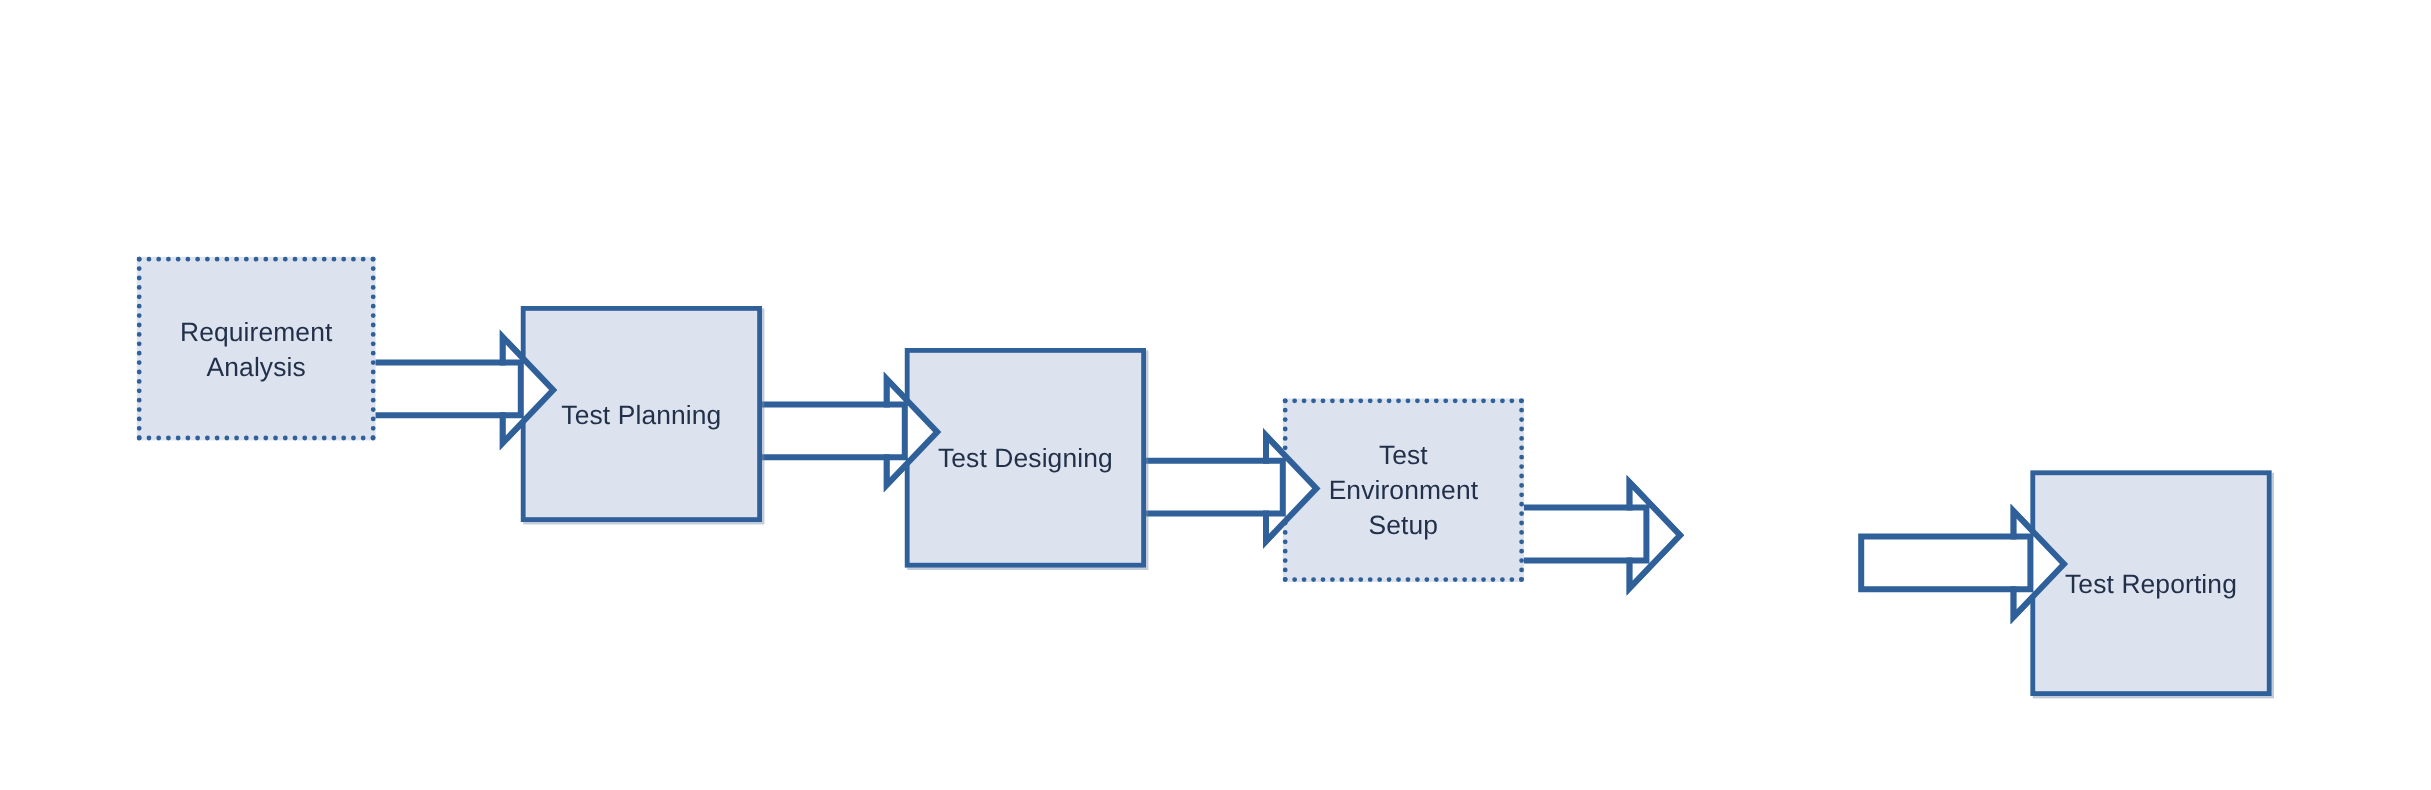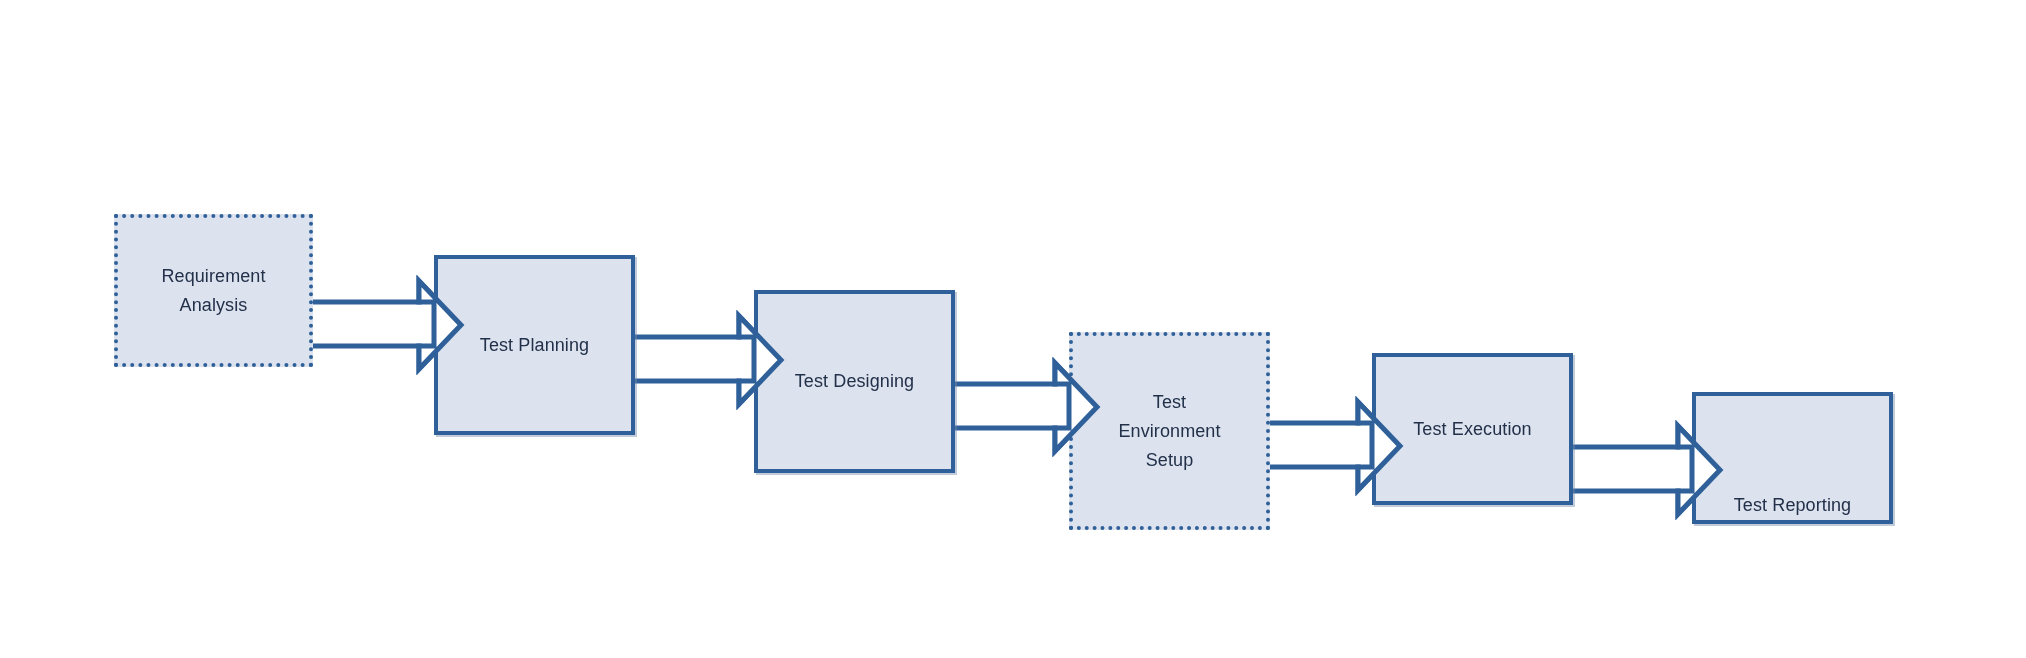--- a/index.html
+++ b/index.html
@@ -7,21 +7,21 @@
        font-family:"Liberation Sans","DejaVu Sans",sans-serif;}
   #stage{position:relative;width:2026px;height:658px;background:#ffffff;}
 
   svg.layer{position:absolute;left:0;top:0;width:2026px;height:658px;}
 
   .node{position:absolute;box-sizing:border-box;
         background:#dce3ee;
         display:flex;align-items:center;justify-content:center;
         text-align:center;
         color:#22304a;
-        font-size:18px;line-height:29px;
+        font-size:22px;line-height:29px;
         letter-spacing:.1px;
         z-index:3;}
   .node.solid{border:4px solid #2f6099;
               box-shadow:2px 2px 0 0 rgba(120,140,170,.45);}
   .node.dotted{border:4px dotted #2f6099;}
   .node .lbl{padding:0 6px;white-space:pre-line;}
 </style>
 </head>
 <body>
 
@@ -48,31 +48,28 @@
   </div>
 
   <div class="node solid" style="left:434px;top:255px;width:201px;height:180px;">
     <span class="lbl">Test Planning</span>
   </div>
 
   <div class="node solid" style="left:754px;top:290px;width:201px;height:183px;">
     <span class="lbl">Test Designing</span>
   </div>
 
-  <div class="node dotted" style="left:1069px;top:332px;width:201px;height:198px;text-align:center;">
+  <div class="node dotted" style="left:1069px;top:332px;width:201px;height:153px;text-align:center;">
     <span class="lbl">Test
 Environment
 Setup</span>
   </div>
 
-  <div class="node solid" style="left:1372px;top:353px;width:201px;height:152px;">
-    <span class="lbl">Test Execution</span>
-  </div>
 
-  <div class="node solid" style="left:1692px;top:392px;width:201px;height:132px;align-items:flex-end;">
+  <div class="node solid" style="left:1692px;top:392px;width:201px;height:188px;">
     <span class="lbl">Test Reporting</span>
   </div>
 
   <svg class="layer" style="z-index:4;pointer-events:none;" viewBox="0 0 2026 658">
     <g fill="#ffffff" stroke="#2f6099" stroke-width="5" stroke-linejoin="miter">
       <path d="M 419 281 L 461 325 L 419 369 L 419 346 L 434 346 L 434 302 L 419 302 Z"></path>
       <path d="M 739 316 L 781 360 L 739 404 L 739 381 L 754 381 L 754 337 L 739 337 Z"></path>
       <path d="M 1055 363 L 1097 407 L 1055 451 L 1055 428 L 1069 428 L 1069 384 L 1055 384 Z"></path>
       <path d="M 1358 402 L 1400 446 L 1358 490 L 1358 467 L 1372 467 L 1372 423 L 1358 423 Z"></path>
       <path d="M 1678 426 L 1720 470 L 1678 514 L 1678 491 L 1692 491 L 1692 447 L 1678 447 Z"></path>

